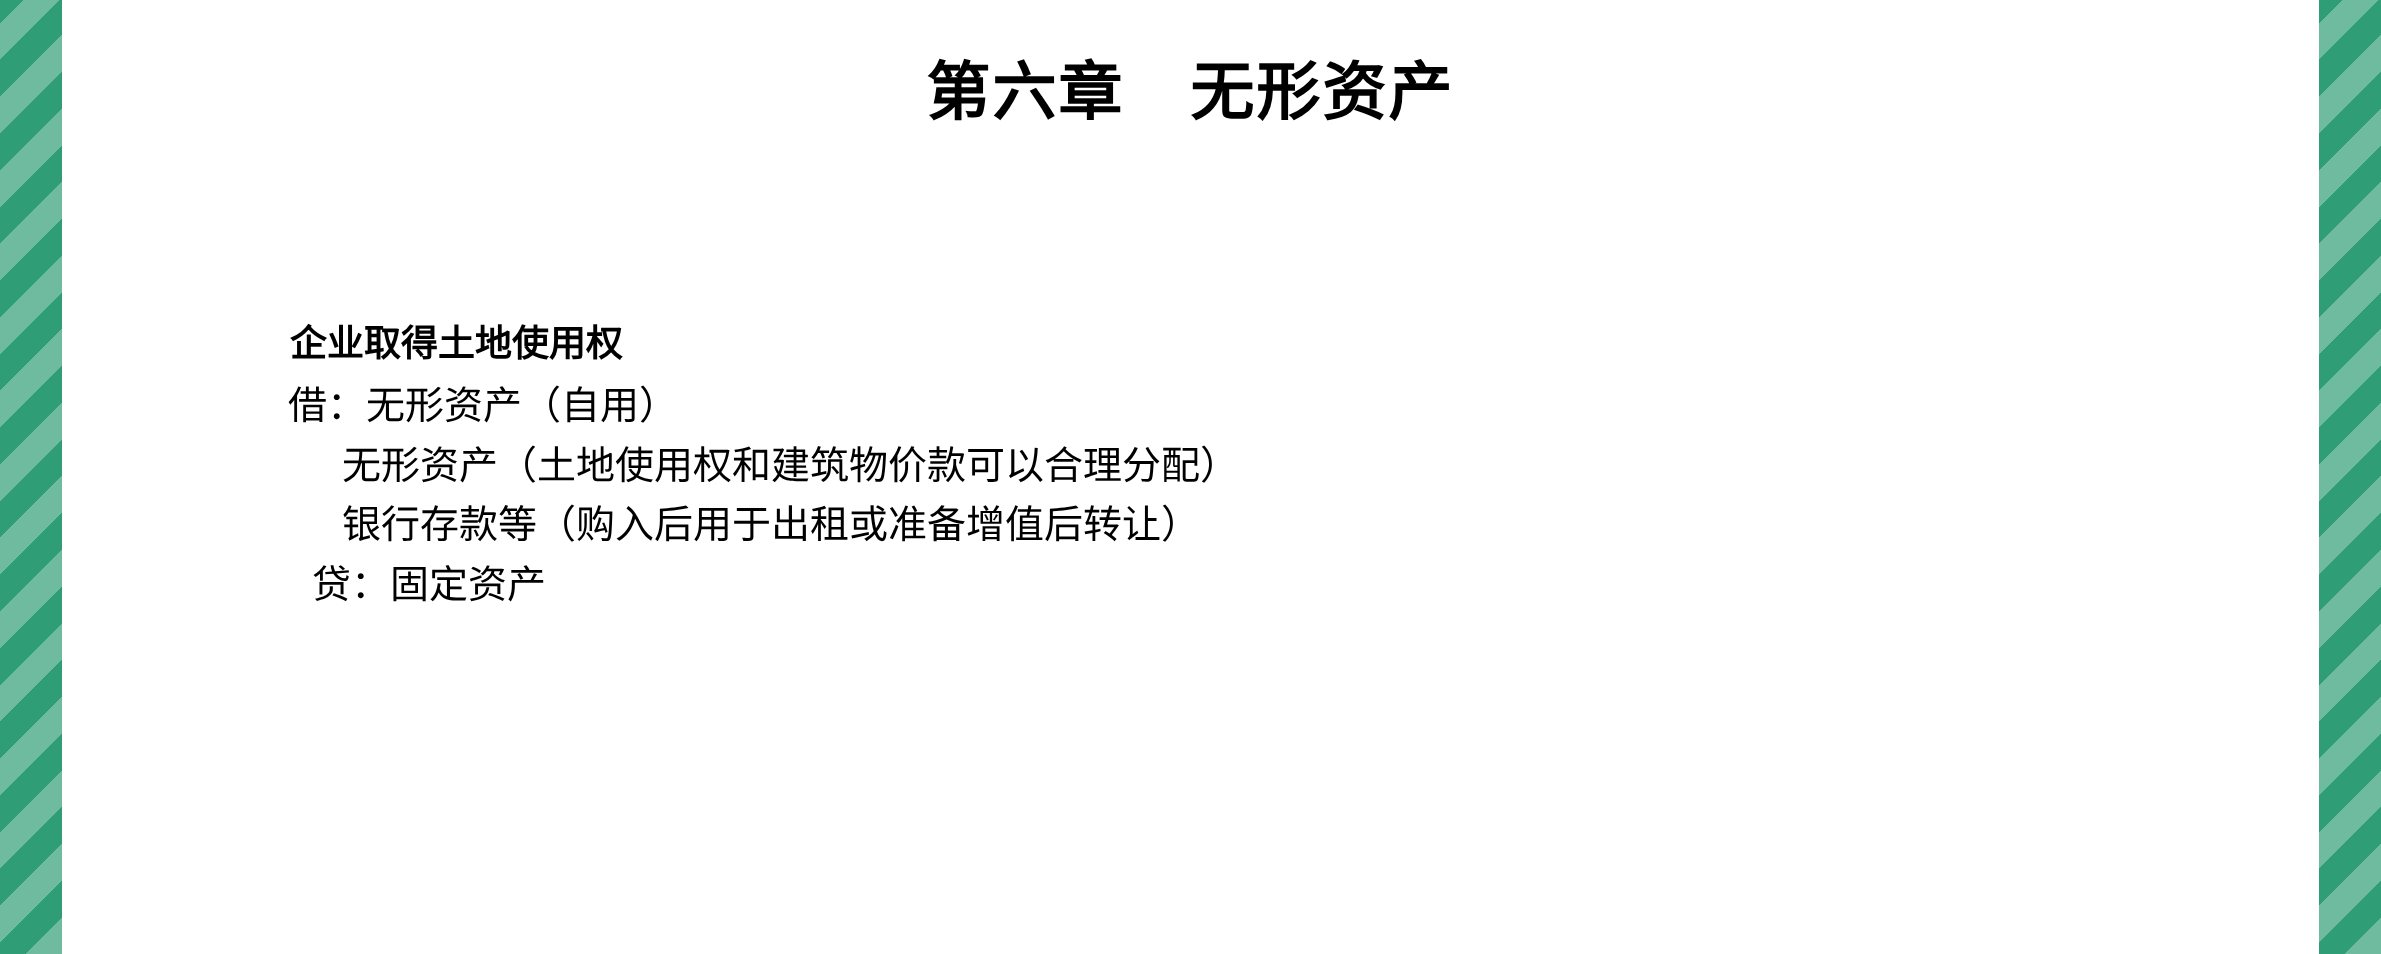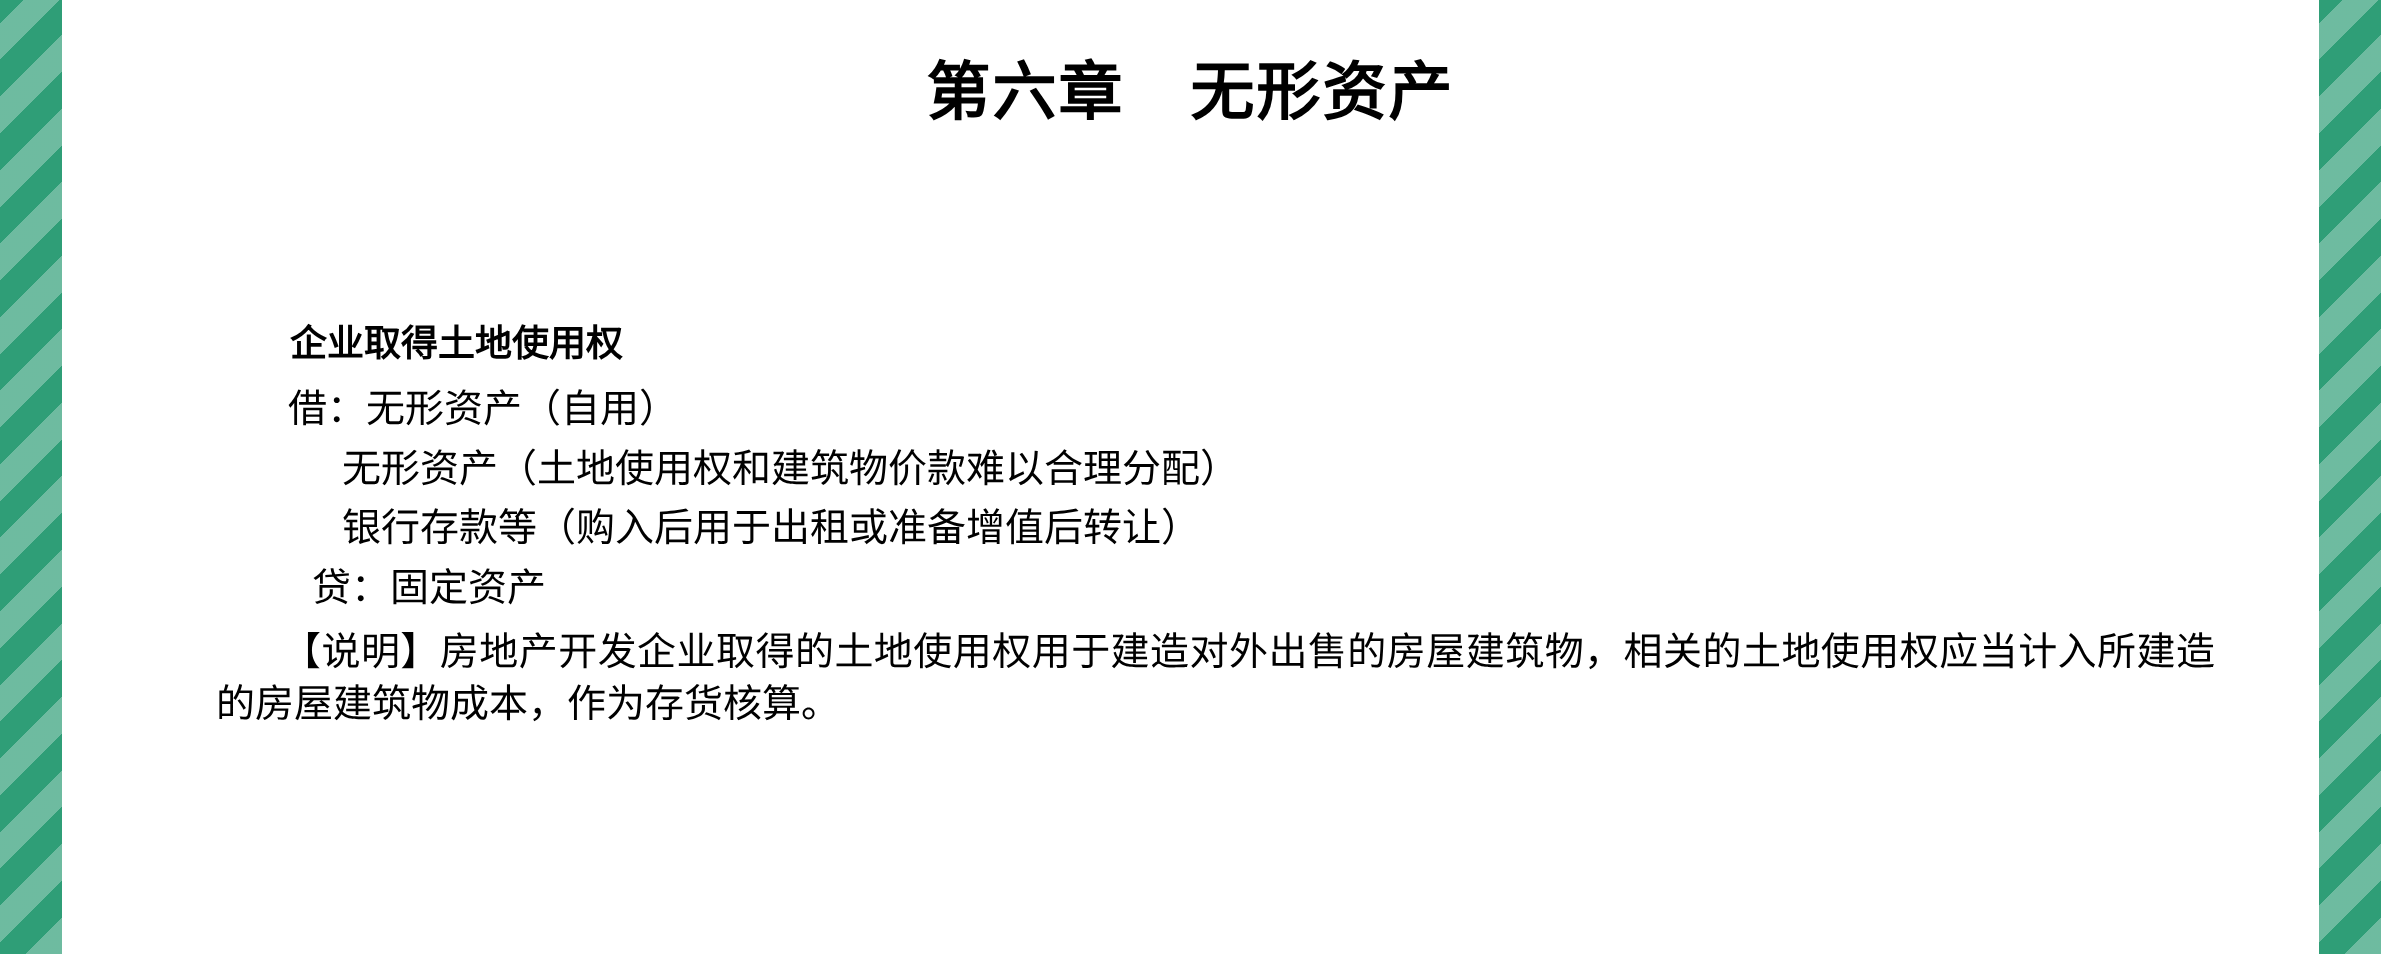--- a/index.html
+++ b/index.html
@@ -95,21 +95,21 @@
 
   .heading-line {
     font-family: Liberation Serif, serif;
     font-weight: bold;
     font-size: 37px;
     margin-left: 214px;
     margin-bottom: 16px;
   }
 
   .entry-line {
-    font-family: Liberation Serif, serif;
+    font-family: Liberation Mono, monospace;
     font-size: 39px;
     margin-left: 212px;
     margin-bottom: 9px;
   }
 
   .entry-line.indent-1 {
     margin-left: 266px;
   }
 
   .entry-line.credit {
@@ -142,24 +142,23 @@
   <div class="content">
 
     <div class="slide-title">第六章　无形资产</div>
 
     <div class="body-block">
 
       <div class="line heading-line">企业取得土地使用权</div>
 
       <div class="line entry-line">借：无形资产（自用）</div>
 
-      <div class="line entry-line indent-1">无形资产（土地使用权和建筑物价款难以合理分配）</div>
+      <div class="line entry-line indent-1">无形资产（土地使用权和建筑物价款可以合理分配）</div>
 
 
       <div class="line entry-line indent-1">银行存款等（购入后用于出租或准备增值后转让）</div>
 
       <div class="line entry-line credit">贷：固定资产</div>
 
-      <div class="note-para">【说明】房地产开发企业取得的土地使用权用于建造对外出售的房屋建筑物，相关的土地使用权应当计入所建造的房屋建筑物成本，作为存货核算。</div>
 
     </div>
   </div>
 </div>
 
 </body></html>

